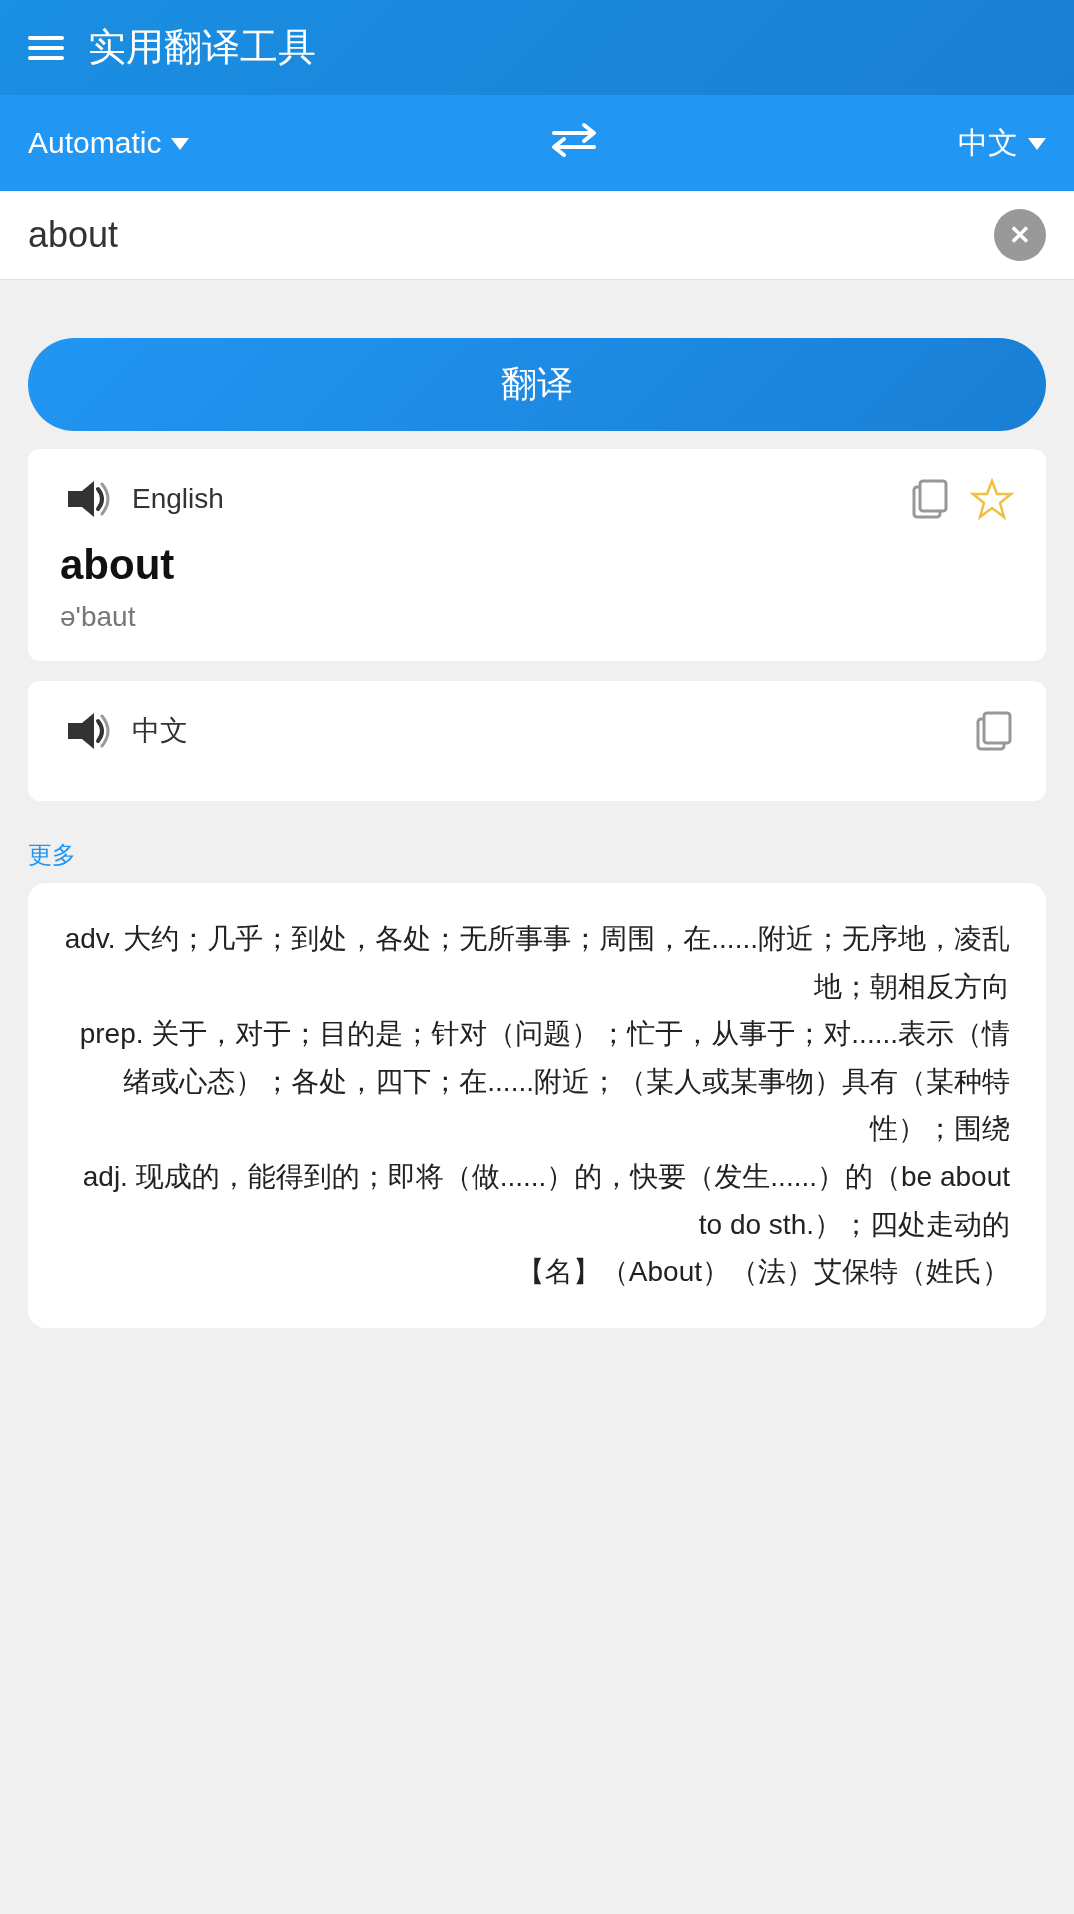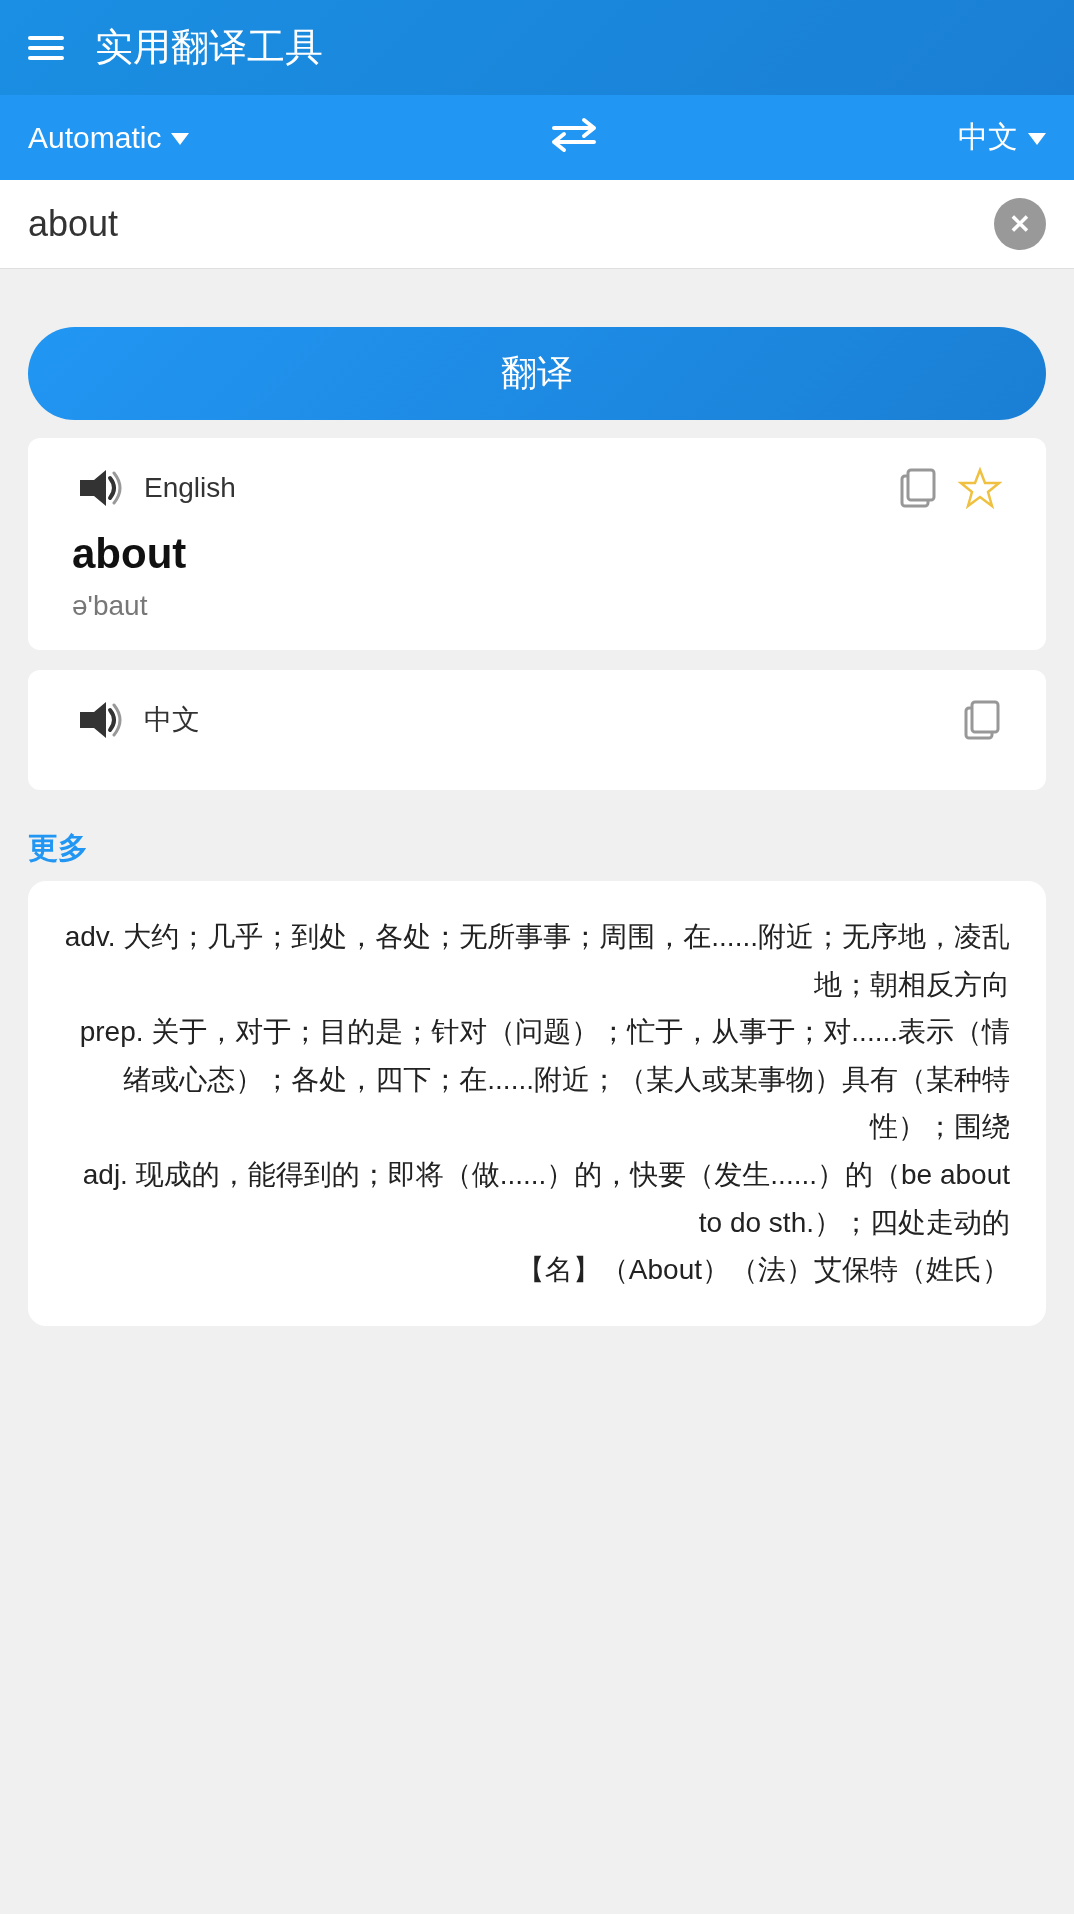--- a/index.html
+++ b/index.html
@@ -11,21 +11,21 @@
       min-height: 1914px;
       overflow-x: hidden;
     }
 
     
     .header {
       background: linear-gradient(135deg, #1a8fe3, #1a7fd4);
       padding: 22px 28px;
       display: flex;
       align-items: center;
-      gap: 31px;
+      gap: 24px;
       min-height: 90px;
     }
     .header-menu-icon {
       display: flex;
       flex-direction: column;
       gap: 6px;
       cursor: pointer;
     }
     .header-menu-icon span {
       display: block;
@@ -40,21 +40,21 @@
       font-weight: 500;
     }
 
     
     .lang-bar {
       background: #2196f3;
       padding: 0 28px;
       display: flex;
       align-items: center;
       justify-content: space-between;
-      height: 85px;
+      height: 96px;
     }
     .lang-selector {
       display: flex;
       align-items: center;
       gap: 10px;
       color: white;
       font-size: 30px;
       cursor: pointer;
     }
     .lang-selector .chevron {
@@ -133,21 +133,21 @@
     
     .results-area {
       background: #f0f0f0;
       padding: 0 28px 40px 28px;
     }
 
     
     .result-card {
       background: white;
       border-radius: 12px;
-      padding: 28px 44px;
+      padding: 28px 32px;
       margin-bottom: 20px;
     }
 
     .card-header {
       display: flex;
       align-items: center;
       justify-content: space-between;
       margin-bottom: 20px;
     }
     .card-lang-left {
@@ -188,23 +188,23 @@
       margin-bottom: 12px;
     }
     .card-phonetic {
       font-size: 28px;
       color: #777;
     }
 
     
     .more-label {
       color: #2196f3;
-      font-size: 30px;
+      font-size: 24px;
       padding: 18px 0 12px 0;
-      font-weight: 700;
+      font-weight: 400;
     }
     .more-card {
       background: white;
       border-radius: 18px;
       padding: 32px 36px;
       margin-top: 0;
       text-align: right;
     }
     .more-text {
       font-size: 28px;

